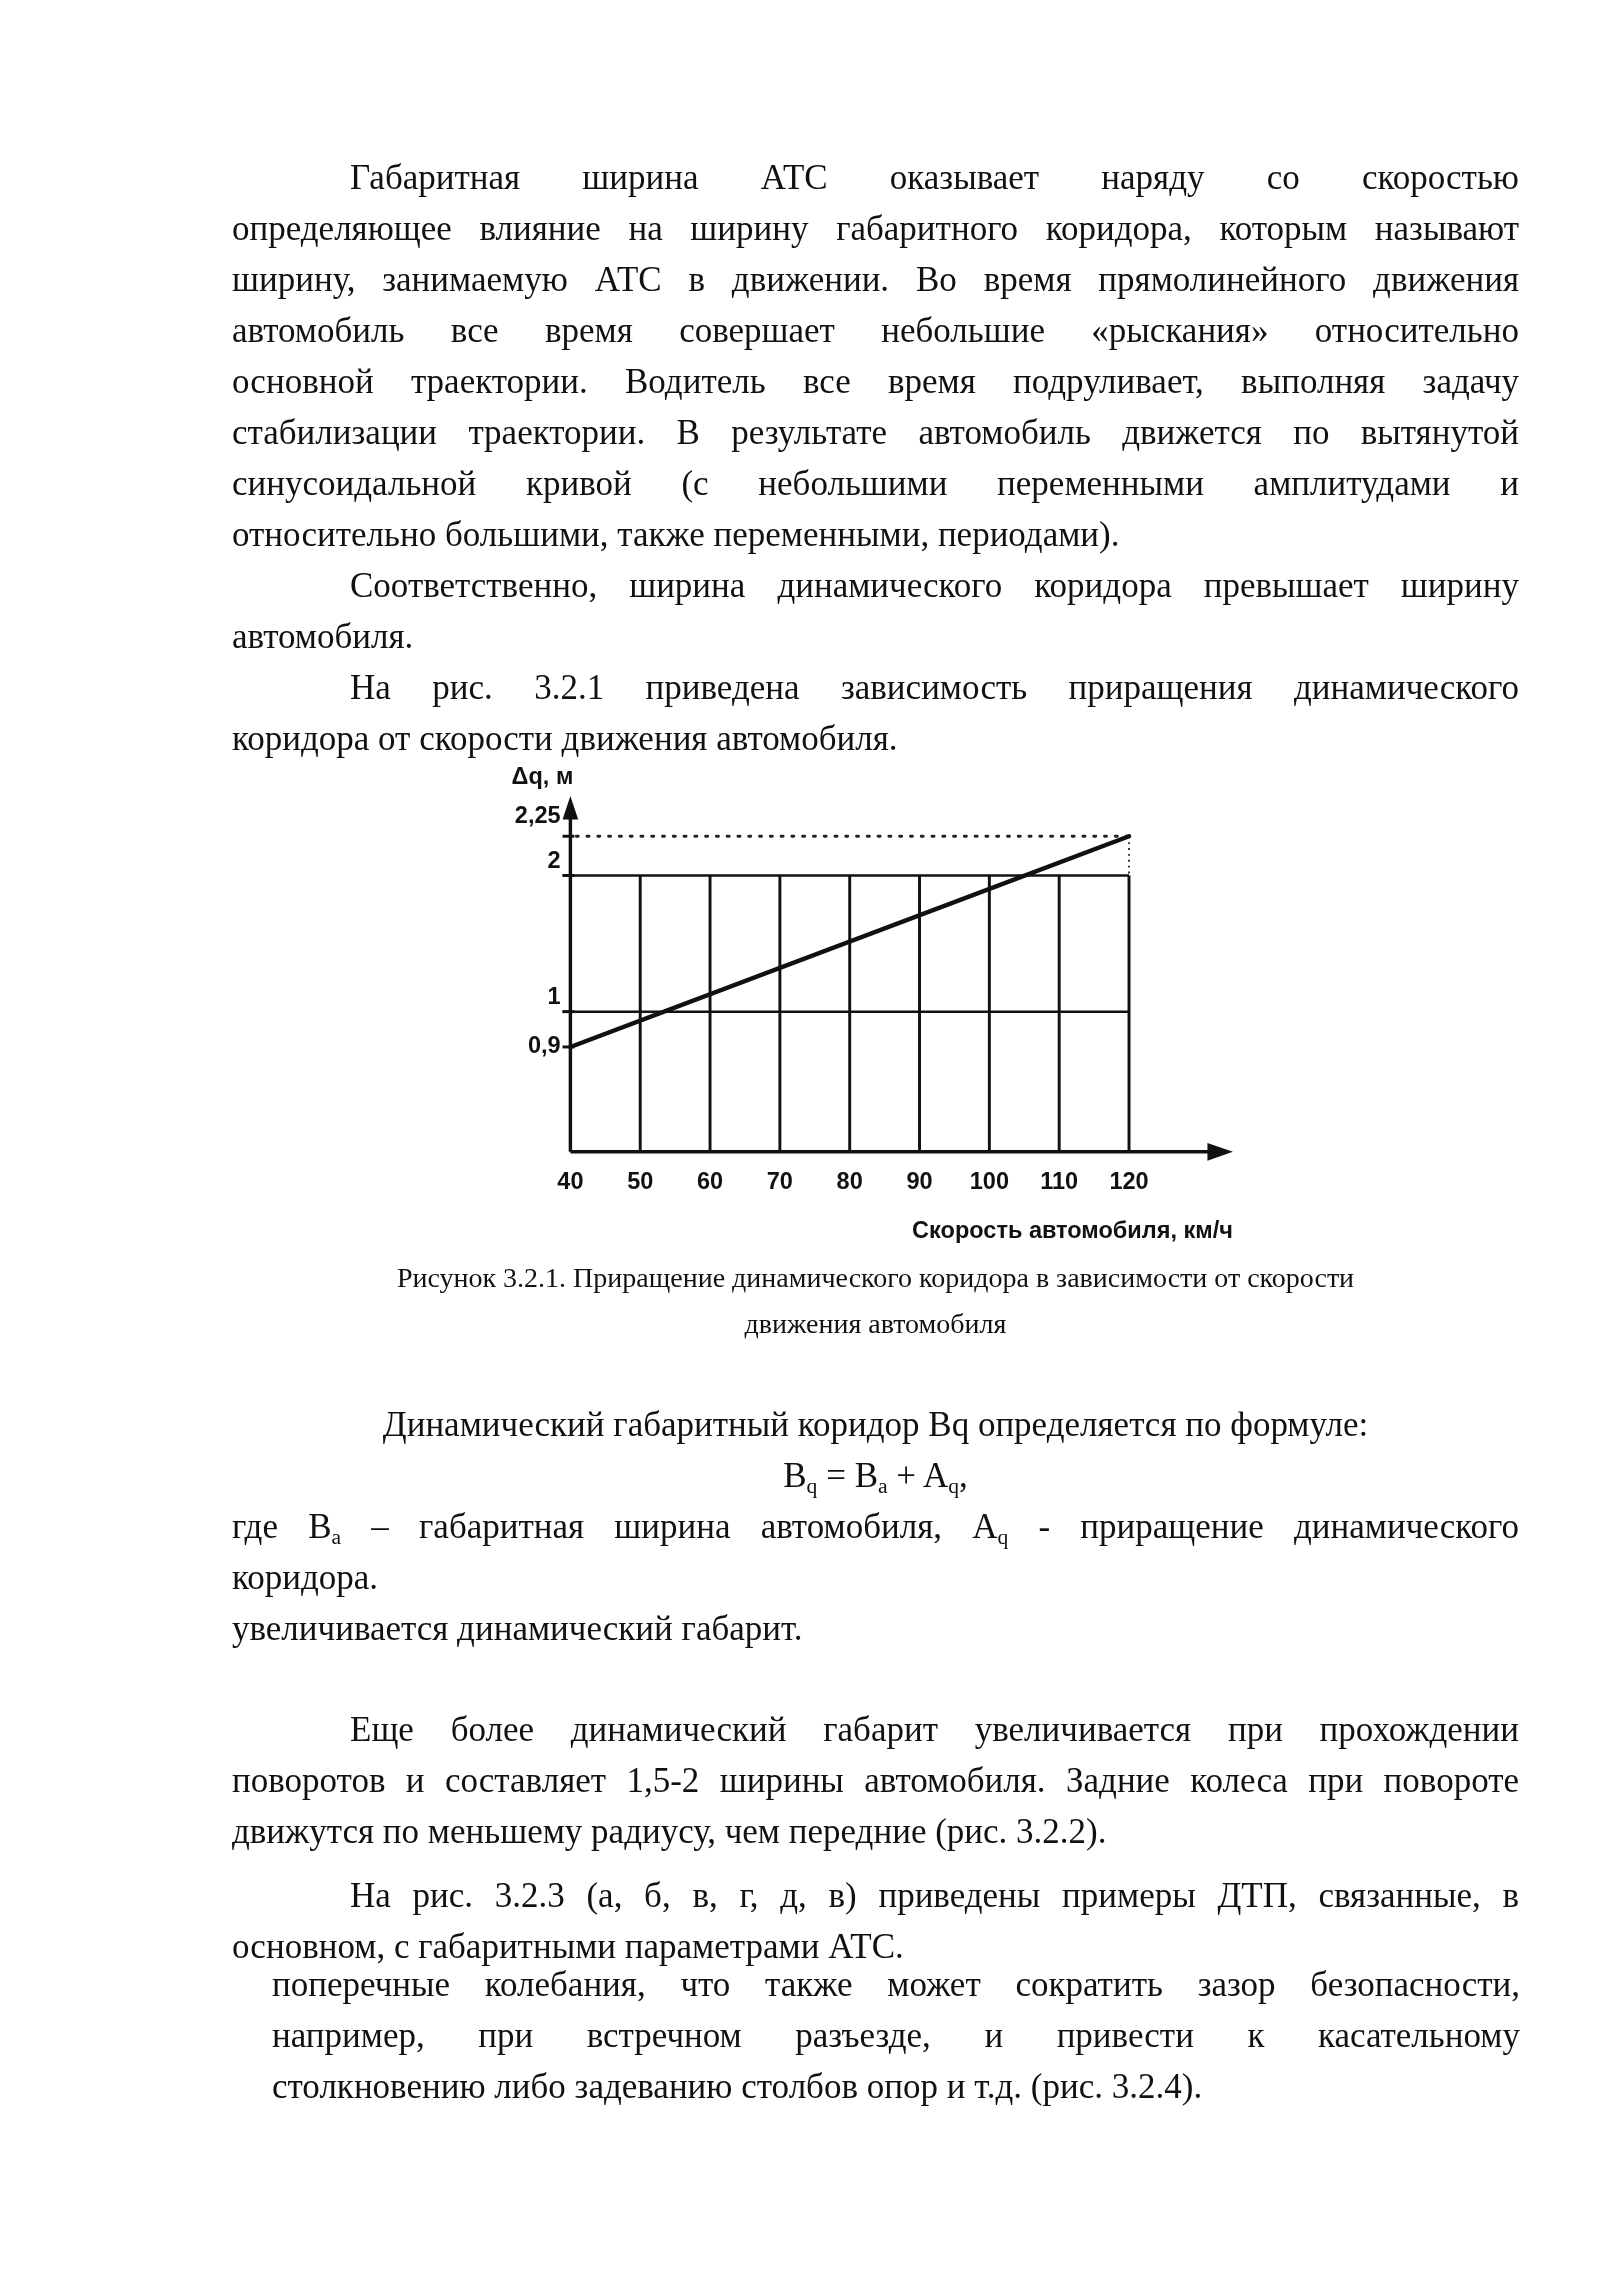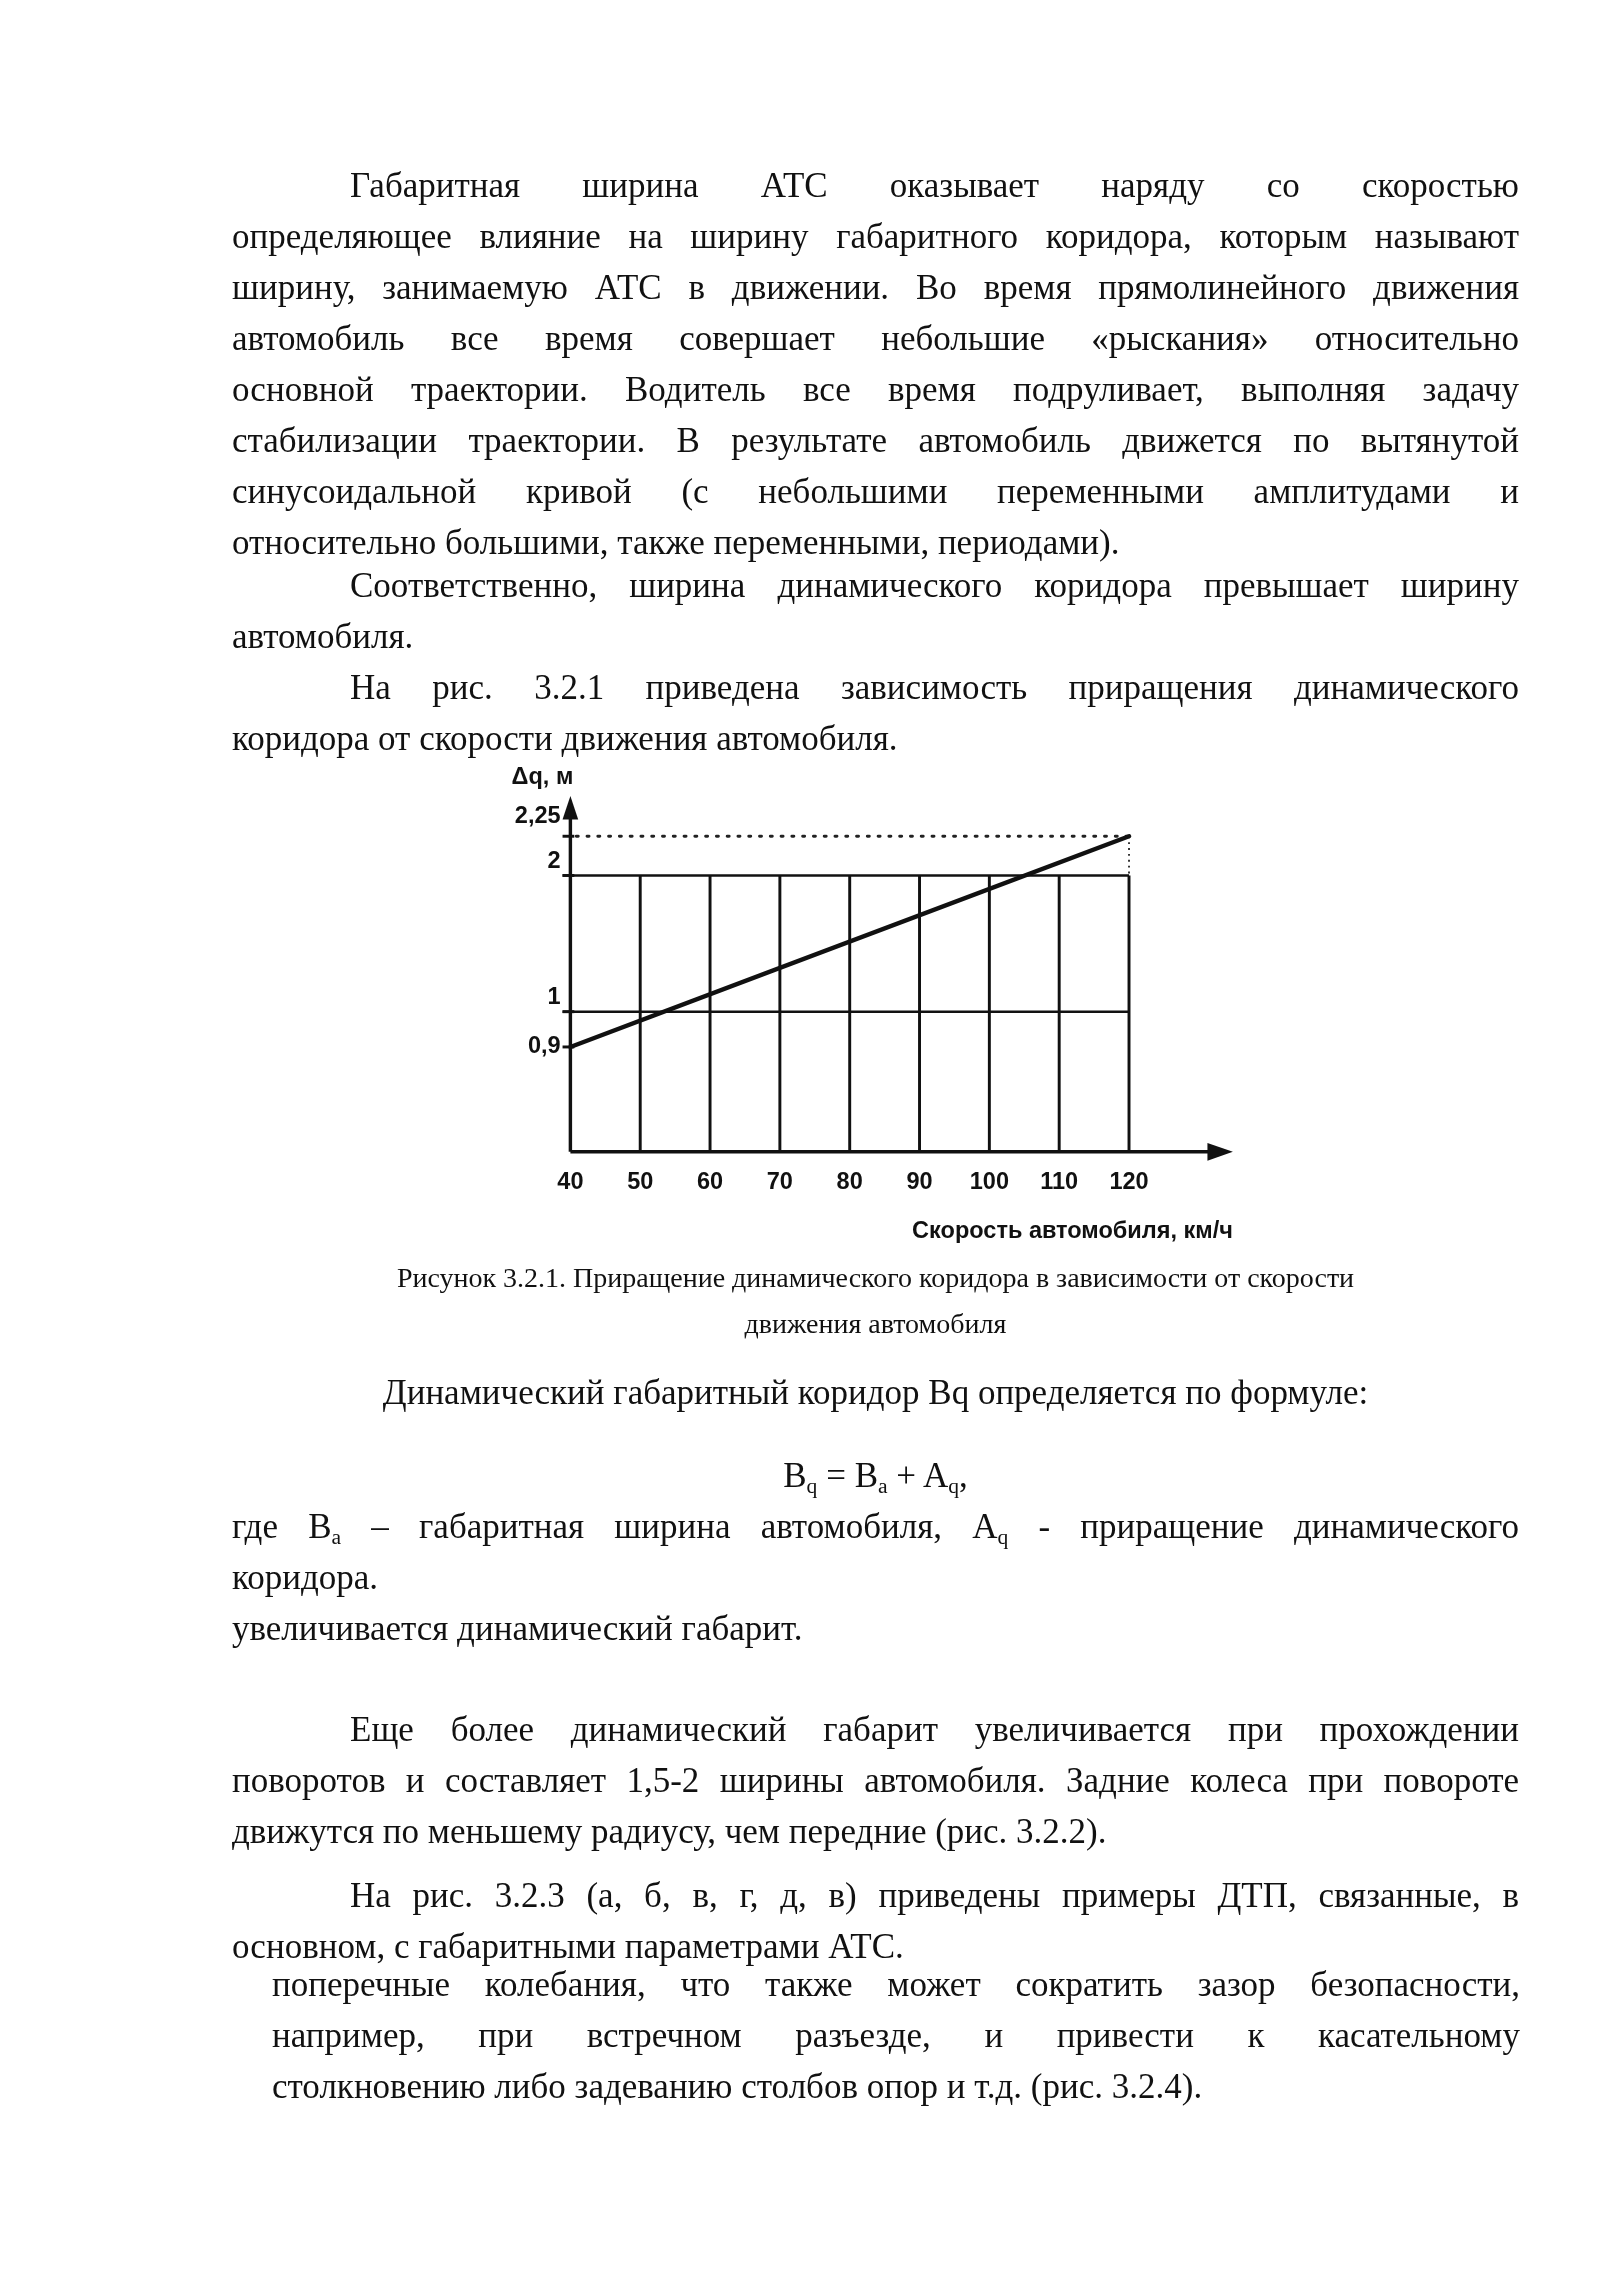--- a/index.html
+++ b/index.html
@@ -16,21 +16,21 @@
   sub { font-size: 21.6px; vertical-align: -5.9px; line-height: 0; }
   #chart { position: absolute; left: 0; top: 0; }
   .tick-label { font-family: "Liberation Sans", "DejaVu Sans", sans-serif; font-weight: bold;
                 font-size: 24px; fill: #111; }
   .axis-label { font-family: "Liberation Sans", "DejaVu Sans", sans-serif; font-weight: bold;
                 font-size: 24px; fill: #111; }
 </style>
 </head>
 <body>
 
-<div class="p indent" style="top:160px;">
+<div class="p indent" style="top:152px;">
   <span class="line">Габаритная ширина АТС оказывает наряду со скоростью</span>
   <span class="line" style="text-indent:0">определяющее влияние на ширину габаритного коридора, которым называют</span>
   <span class="line" style="text-indent:0">ширину, занимаемую АТС в движении. Во время прямолинейного движения</span>
   <span class="line" style="text-indent:0">автомобиль все время совершает небольшие «рыскания» относительно</span>
   <span class="line" style="text-indent:0">основной траектории. Водитель все время подруливает, выполняя задачу</span>
   <span class="line" style="text-indent:0">стабилизации траектории. В результате автомобиль движется по вытянутой</span>
   <span class="line" style="text-indent:0">синусоидальной кривой (с небольшими переменными амплитудами и</span>
   <span class="line last" style="text-indent:0">относительно большими, также переменными, периодами).</span>
 </div>
 
@@ -89,21 +89,21 @@
       <text x="522" y="800" text-anchor="start" class="axis-label" font-size="22">Δq, м</text>
       <text x="1258" y="1263" text-anchor="end" class="axis-label">Скорость автомобиля, км/ч</text>
     </g>
 </svg>
 
 <div class="caption" style="top:1255px;">
   <div>Рисунок 3.2.1. Приращение динамического коридора в зависимости от скорости</div>
   <div>движения автомобиля</div>
 </div>
 
-<div class="p center" style="top:1367px;">
+<div class="p center" style="top:1399px;">
   <span>Динамический габаритный коридор Bq определяется по формуле:</span>
 </div>
 
 <div class="p center" style="top:1450px;">
   <span>B</span><sub>q</sub><span> = </span><span>B</span><sub>a</sub><span> + </span><span>A</span><sub>q</sub><span>,</span>
 </div>
 
 <div class="p" style="top:1501px;">
   <span class="line"><span>где B</span><sub>a</sub><span> – габаритная ширина автомобиля, A</span><sub>q</sub><span> - приращение динамического</span></span>
   <span class="line last">коридора.</span>

